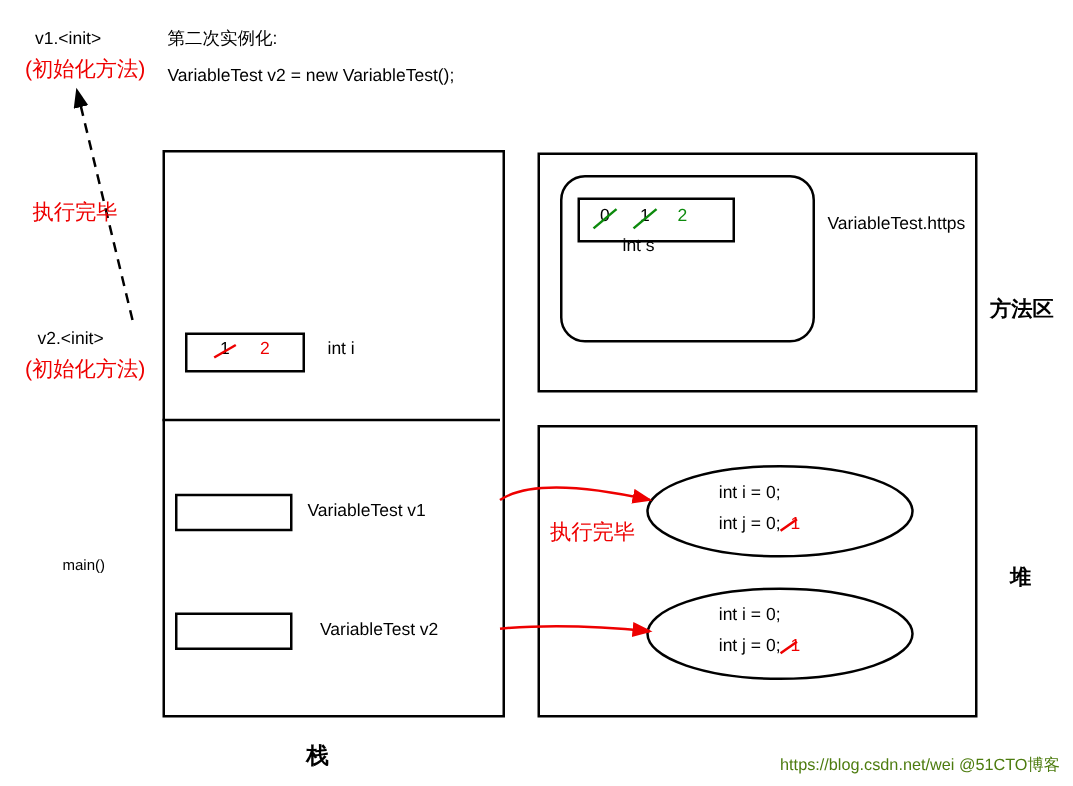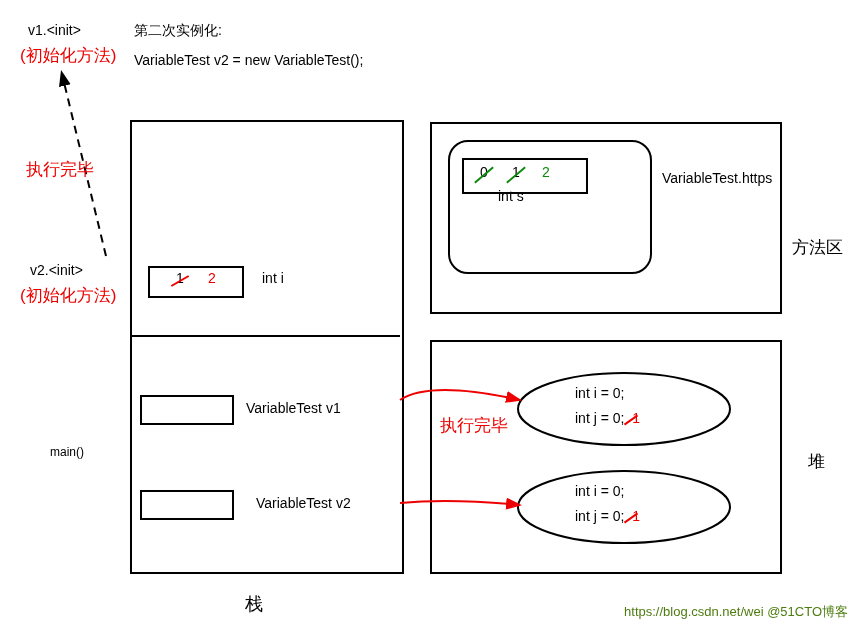--- a/index.html
+++ b/index.html
@@ -3,21 +3,21 @@
 <meta charset="utf-8">
 <style>
   html,body{margin:0;padding:0;background:#fff;font-family:"Microsoft YaHei",Arial,sans-serif;font-size:14px;color:#000}
   .canvas{position:relative;width:858px;height:629px}
   .abs{position:absolute}
   .box{border:2px solid #000;background:transparent}
   .round{border-radius:20px}
   .red{color:#e00}
   .green{color:#0c8a0c}
   .small{font-size:17px}
-  .bold{font-weight:normal}
+  .bold{font-weight:bold}
   .lbl{white-space:nowrap}
   .strike-red{position:absolute;height:2px;background:#e00;transform-origin:center}
   .strike-green{position:absolute;height:2px;background:#0c8a0c;transform-origin:center}
   svg.ov{position:absolute;overflow:visible}
   .wm{color:#4d7c0f;font-size:13px}
 </style>
 </head>
 <body>
 
 <div class="canvas">

